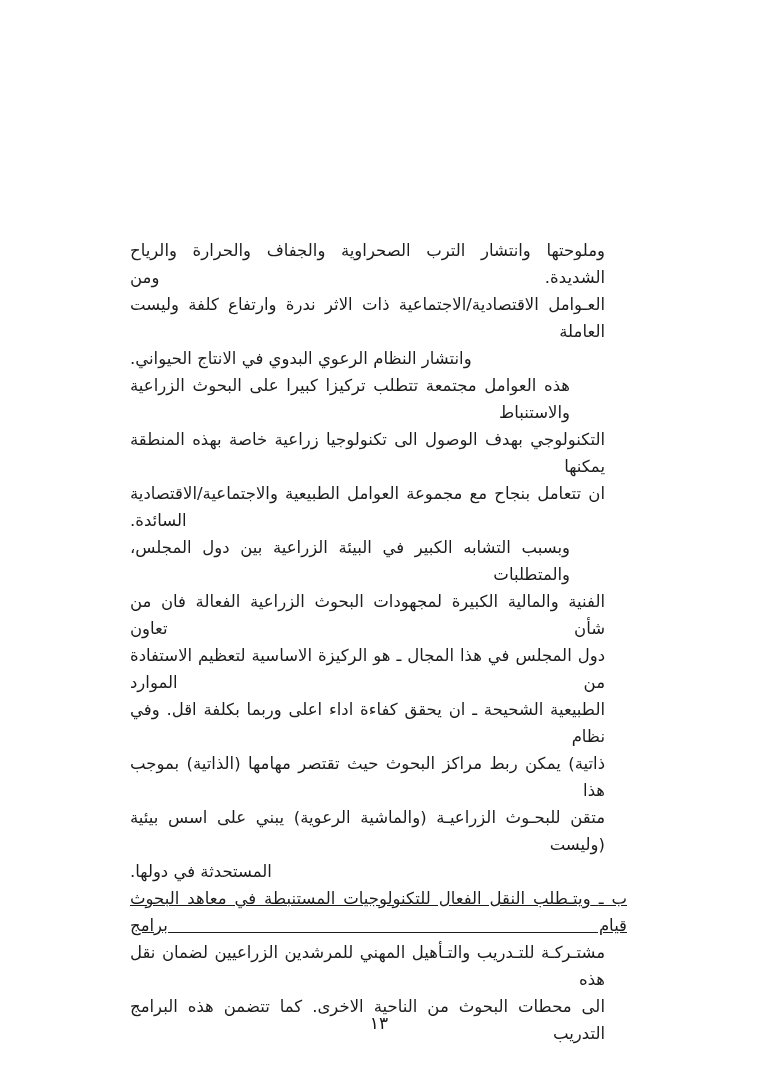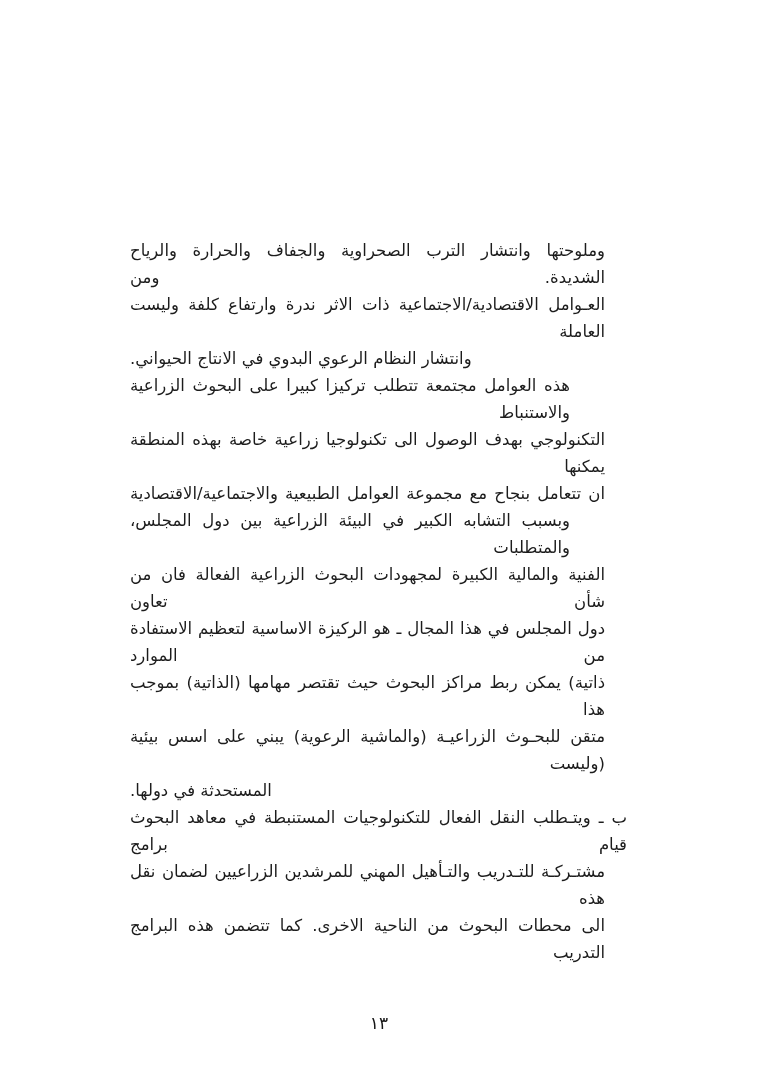--- a/index.html
+++ b/index.html
@@ -31,21 +31,21 @@
     min-height: 27px;
   }
   
   .j {
     text-align: justify;
     text-align-last: justify;
   }
   
   .ind { padding-right: 35px; }
   
-  .outdent { margin-right: -22px; }
+  .outdent { margin-right: -22px; text-decoration: underline; }
   .marker { white-space: nowrap; }
   .page-number {
     position: absolute;
     top: 1013px;
     left: 0;
     width: 100%;
     text-align: center;
     font-size: 17px;
     font-weight: normal;
     letter-spacing: 2px;
@@ -63,26 +63,28 @@
     <div class="para">
       <div class="ln j">وملوحتها وانتشار الترب الصحراوية والجفاف والحرارة والرياح الشديدة. ومن</div>
       <div class="ln j">العـوامل الاقتصادية/الاجتماعية ذات الاثر ندرة وارتفاع كلفة وليست العاملة</div>
       <div class="ln">وانتشار النظام الرعوي البدوي في الانتاج الحيواني.</div>
     </div>
 
     <div class="para">
       <div class="ln j ind">هذه العوامل مجتمعة تتطلب تركيزا كبيرا على البحوث الزراعية والاستنباط</div>
       <div class="ln j">التكنولوجي بهدف الوصول الى تكنولوجيا زراعية خاصة بهذه المنطقة يمكنها</div>
       <div class="ln j">ان تتعامل بنجاح مع مجموعة العوامل الطبيعية والاجتماعية/الاقتصادية</div>
+      <div class="ln">السائدة.</div>
     </div>
 
     <div class="para">
       <div class="ln j ind">وبسبب التشابه الكبير في البيئة الزراعية بين دول المجلس، والمتطلبات</div>
       <div class="ln j">الفنية والمالية الكبيرة لمجهودات البحوث الزراعية الفعالة فان من شأن تعاون</div>
       <div class="ln j">دول المجلس في هذا المجال ـ هو الركيزة الاساسية لتعظيم الاستفادة من الموارد</div>
+      <div class="ln j">الطبيعية الشحيحة ـ ان يحقق كفاءة اداء اعلى وربما بكلفة اقل. وفي نظام</div>
       <div class="ln j">ذاتية) يمكن ربط مراكز البحوث حيث تقتصر مهامها (الذاتية) بموجب هذا</div>
       <div class="ln j">متقن للبحـوث الزراعيـة (والماشية الرعوية) يبني على اسس بيئية (وليست</div>
       <div class="ln">المستحدثة في دولها.</div>
     </div>
 
     <div class="para">
       <div class="ln j outdent"><span class="marker">ب ـ</span> <span>ويتـطلب النقل الفعال للتكنولوجيات المستنبطة في معاهد البحوث قيام برامج</span></div>
       <div class="ln j">مشتـركـة للتـدريب والتـأهيل المهني للمرشدين الزراعيين لضمان نقل هذه</div>
       <div class="ln j">الى محطات البحوث من الناحية الاخرى. كما تتضمن هذه البرامج التدريب</div>
 

